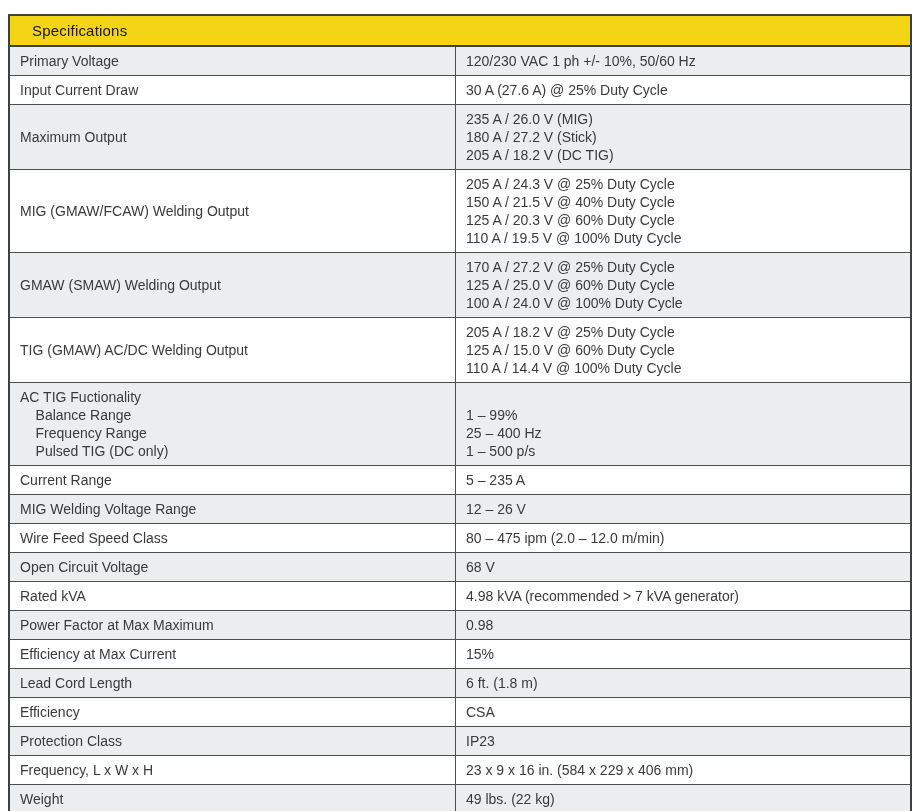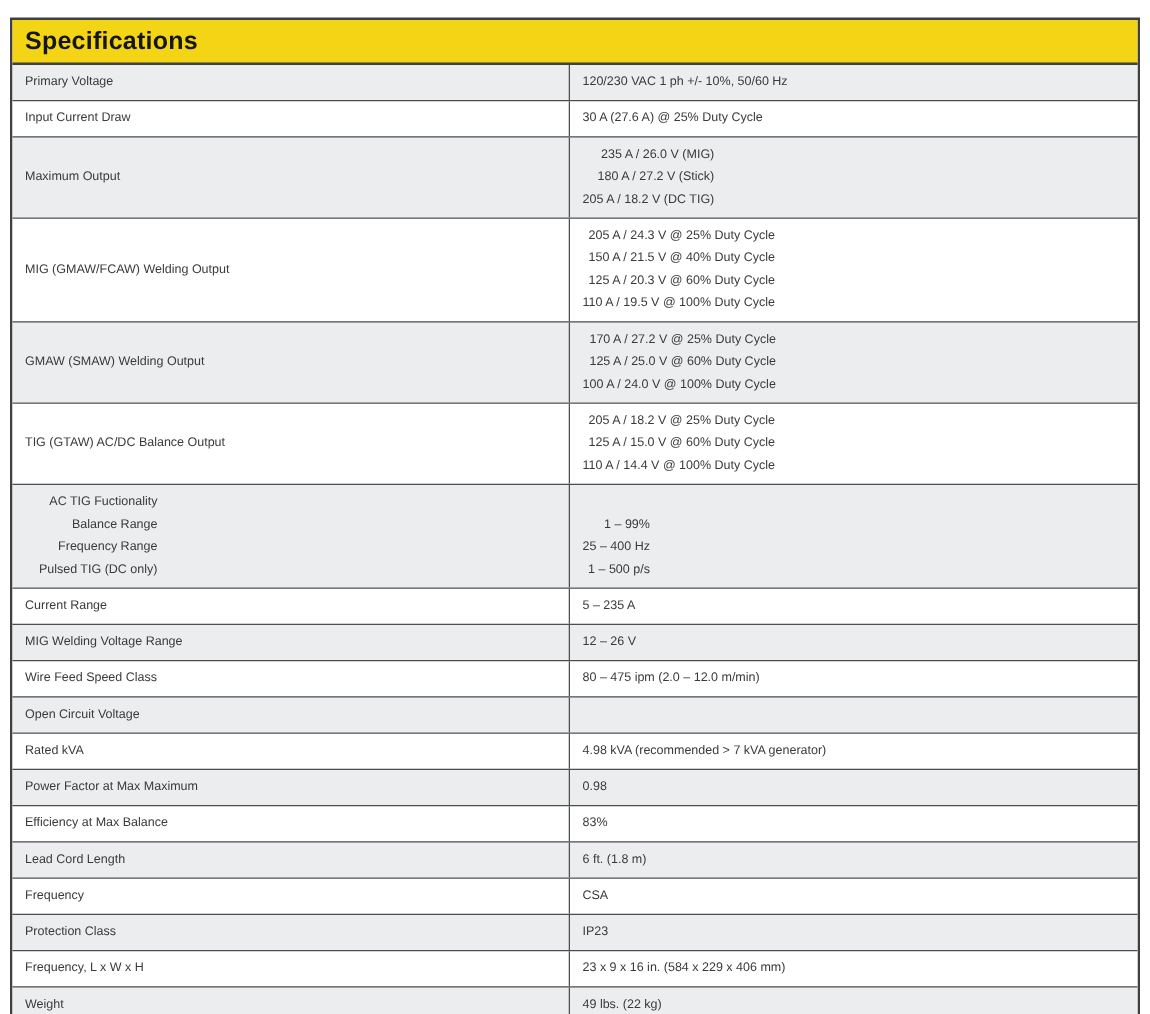--- a/index.html
+++ b/index.html
@@ -17,44 +17,44 @@
     width: 100%;
     border: 2px solid var(--border-dark, #3F4042);
     background: #ffffff;
   }
   .header-row {
     background: var(--header-bg, #F3D515);
     padding: 6px 10px 5px 10px;
     border-bottom: 2px solid var(--border-dark, #3F4042);
   }
   .header-title {
-    font-weight: bold;
-    font-size: 20px;
+    font-weight: normal;
+    font-size: 15px;
     color: #161616;
     letter-spacing: 0.2px;
+    margin-left: 12px;
   }
   .row {
     display: flex;
     background: var(--row-bg, #FFFFFF);
   }
   .row + .row {
     border-top: 1px solid var(--border, #4D4E50);
   }
   .row.shaded {
     background: var(--shaded-bg, #ECEDEE);
   }
   .cell {
     padding: 5px 10px;
-    font-size: 10px;
+    font-size: 14px;
     line-height: 18px;
     color: var(--text, #3A3A3C);
     white-space: pre-wrap;
     display: flex;
     align-items: center;
-    text-align: right;
   }
   .cell.label {
     flex: 0 0 446px;
     width: 446px;
     border-right: 1px solid var(--border, #4D4E50);
   }
   .cell.value {
     flex: 1 1 auto;
   }
 </style>
@@ -88,21 +88,21 @@
 125 A / 20.3 V @ 60% Duty Cycle
 110 A / 19.5 V @ 100% Duty Cycle</div>
   </div>
       <div class="row shaded">
     <div class="cell label">GMAW (SMAW) Welding Output</div>
     <div class="cell value">170 A / 27.2 V @ 25% Duty Cycle
 125 A / 25.0 V @ 60% Duty Cycle
 100 A / 24.0 V @ 100% Duty Cycle</div>
   </div>
       <div class="row">
-    <div class="cell label">TIG (GTAW) AC/DC Balance Output</div>
+    <div class="cell label">TIG (GMAW) AC/DC Welding Output</div>
     <div class="cell value">205 A / 18.2 V @ 25% Duty Cycle
 125 A / 15.0 V @ 60% Duty Cycle
 110 A / 14.4 V @ 100% Duty Cycle</div>
   </div>
       <div class="row shaded">
     <div class="cell label">AC TIG Fuctionality
     Balance Range
     Frequency Range
     Pulsed TIG (DC only)</div>
     <div class="cell value">
@@ -117,39 +117,40 @@
       <div class="row shaded">
     <div class="cell label">MIG Welding Voltage Range</div>
     <div class="cell value">12 – 26 V</div>
   </div>
       <div class="row">
     <div class="cell label">Wire Feed Speed Class</div>
     <div class="cell value">80 – 475 ipm (2.0 – 12.0 m/min)</div>
   </div>
       <div class="row shaded">
     <div class="cell label">Open Circuit Voltage</div>
+    <div class="cell value">68 V</div>
   </div>
       <div class="row">
     <div class="cell label">Rated kVA</div>
     <div class="cell value">4.98 kVA (recommended &gt; 7 kVA generator)</div>
   </div>
       <div class="row shaded">
     <div class="cell label">Power Factor at Max Maximum</div>
     <div class="cell value">0.98</div>
   </div>
       <div class="row">
-    <div class="cell label">Efficiency at Max Balance</div>
-    <div class="cell value">83%</div>
+    <div class="cell label">Efficiency at Max Current</div>
+    <div class="cell value">15%</div>
   </div>
       <div class="row shaded">
     <div class="cell label">Lead Cord Length</div>
     <div class="cell value">6 ft. (1.8 m)</div>
   </div>
       <div class="row">
-    <div class="cell label">Frequency</div>
+    <div class="cell label">Efficiency</div>
     <div class="cell value">CSA</div>
   </div>
       <div class="row shaded">
     <div class="cell label">Protection Class</div>
     <div class="cell value">IP23</div>
   </div>
       <div class="row">
     <div class="cell label">Frequency, L x W x H</div>
     <div class="cell value">23 x 9 x 16 in. (584 x 229 x 406 mm)</div>
   </div>

